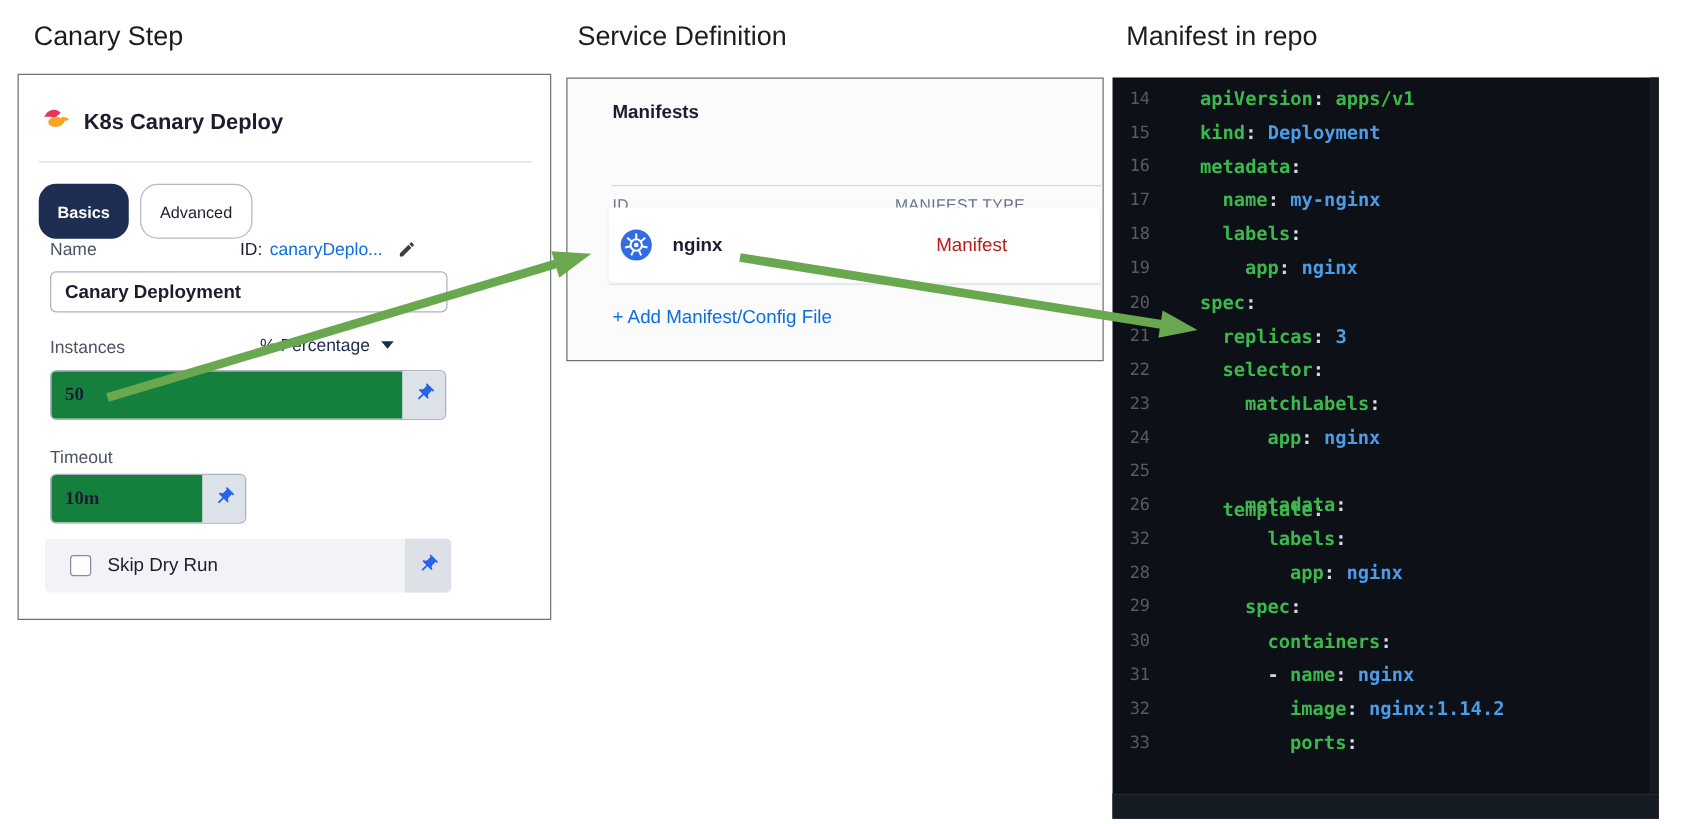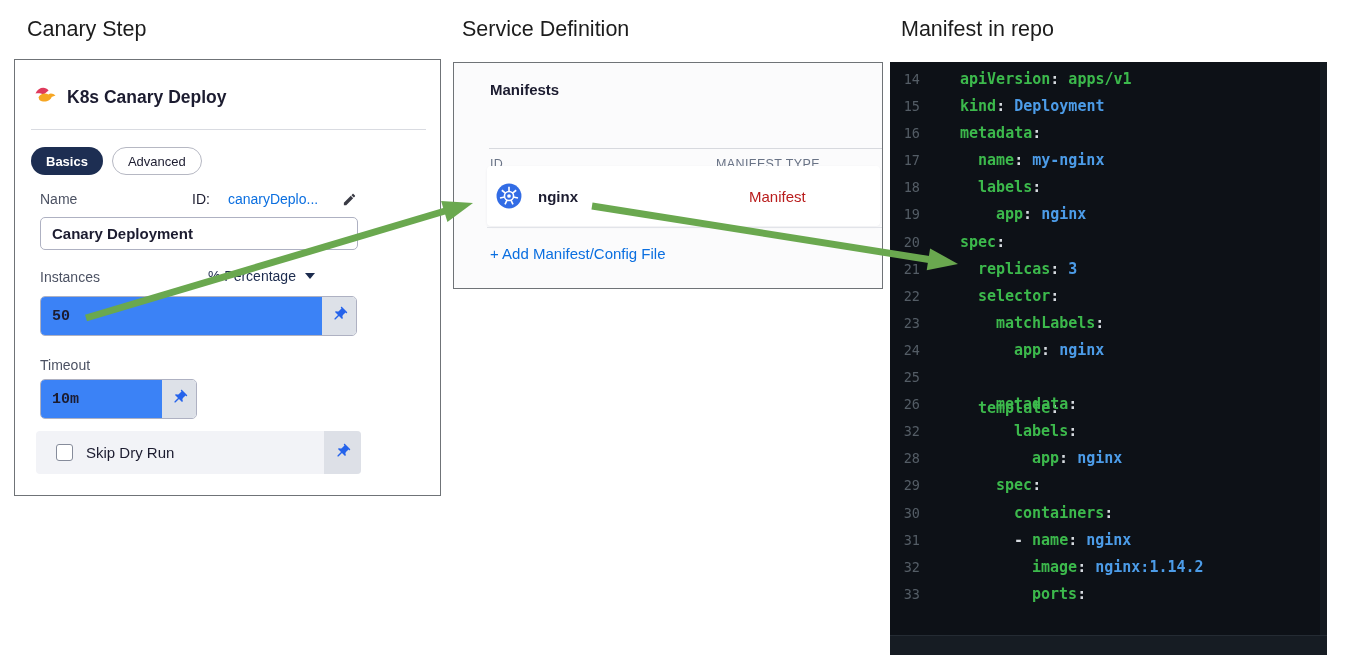--- a/index.html
+++ b/index.html
@@ -11,31 +11,31 @@
   body{background:#fff;font-family:"Liberation Sans",sans-serif;}
   .canvas{position:relative;width:1346px;height:659px;background:#fff;overflow:hidden;}
   .heading{position:absolute;font-size:21.5px;color:#1c1c1c;}
   
   .card{position:absolute;background:#fff;border:1.5px solid #6f7377;}
   .p1{left:14px;top:59px;width:427px;height:437px;}
   .step-header{position:absolute;left:19px;top:25px;display:flex;align-items:center;gap:9px;}
   .step-title{font-size:17.5px;font-weight:bold;color:#1c1c30;}
   .hr1{position:absolute;left:16px;right:14px;top:69px;height:1px;background:#d9dbe1;}
   .pills{position:absolute;left:16px;top:87px;display:flex;gap:9px;}
-  .pill{height:28px;border-radius:14px;display:flex;align-items:center;padding:0 15px;font-size:13px;cursor:pointer;}
+  .pill{height:44px;border-radius:14px;display:flex;align-items:center;padding:0 15px;font-size:13px;cursor:pointer;}
   .pill.active{background:var(--pill-active-bg);color:#fff;font-weight:bold;}
   .pill.plain{background:#fff;border:1px solid #b6b8c3;color:#1c1c30;}
   .lbl{position:absolute;font-size:14px;color:#4c5263;}
-  .id-row{position:absolute;left:177px;top:131px;display:flex;align-items:center;gap:18px;font-size:14px;}
+  .id-row{position:absolute;left:177px;top:131px;display:flex;align-items:center;gap:6px;font-size:14px;}
   .id-prefix{color:#1c1c30;}
   .id-link{color:var(--accent-link);cursor:pointer;}
   .tinput{position:absolute;border:1px solid #aeb1c2;border-radius:5px;font-family:"Liberation Sans",sans-serif;
           font-size:15px;font-weight:600;color:#1c1c30;padding:0 11px;background:#fff;outline:none;}
   .combo{position:absolute;display:flex;border:1px solid #aeb1c2;border-radius:5px;background:#fff;overflow:hidden;}
-  .combo input{border:none;outline:none;flex:1;min-width:0;font-family:Liberation Mono, monospace;font-size:15px;font-weight:600;color:#1c1c30;padding:0 11px;background:#3b82f6;}
+  .combo input{border:none;outline:none;flex:1;min-width:0;font-family:Liberation Serif, serif;font-size:15px;font-weight:600;color:#1c1c30;padding:0 11px;background:#15803d;}
   .pinbtn{width:34px;background:#dde1e8;border:none;display:flex;align-items:center;justify-content:center;cursor:pointer;flex:none;}
   .unit-dd{position:absolute;left:193px;top:208px;display:flex;align-items:center;font-size:14px;font-weight:500;color:#1c2b4e;cursor:pointer;}
   .tri{display:inline-block;width:0;height:0;border-left:5px solid transparent;border-right:5px solid transparent;border-top:6px solid #1c2b4e;margin-left:9px;}
   .skiprow{position:absolute;left:21px;top:371px;width:325px;height:43px;background:#f2f3f7;border-radius:4px;display:flex;align-items:center;}
   .checkbox{width:17px;height:17px;border:1.5px solid #868c9b;border-radius:3px;background:#fff;margin-left:20px;cursor:pointer;}
   .skiplbl{font-size:15px;color:#1c1c30;margin-left:13px;flex:1;}
   .skippin{width:37px;height:43px;background:#dde0e7;border:none;border-radius:0 4px 4px 0;display:flex;align-items:center;justify-content:center;cursor:pointer;}
   
   .p2{left:453px;top:62px;width:430px;height:227px;background:#fbfbfc;text-decoration:underline;}
   .mtitle{position:absolute;left:36px;top:18px;font-size:15px;font-weight:bold;color:#1c1c30;}

